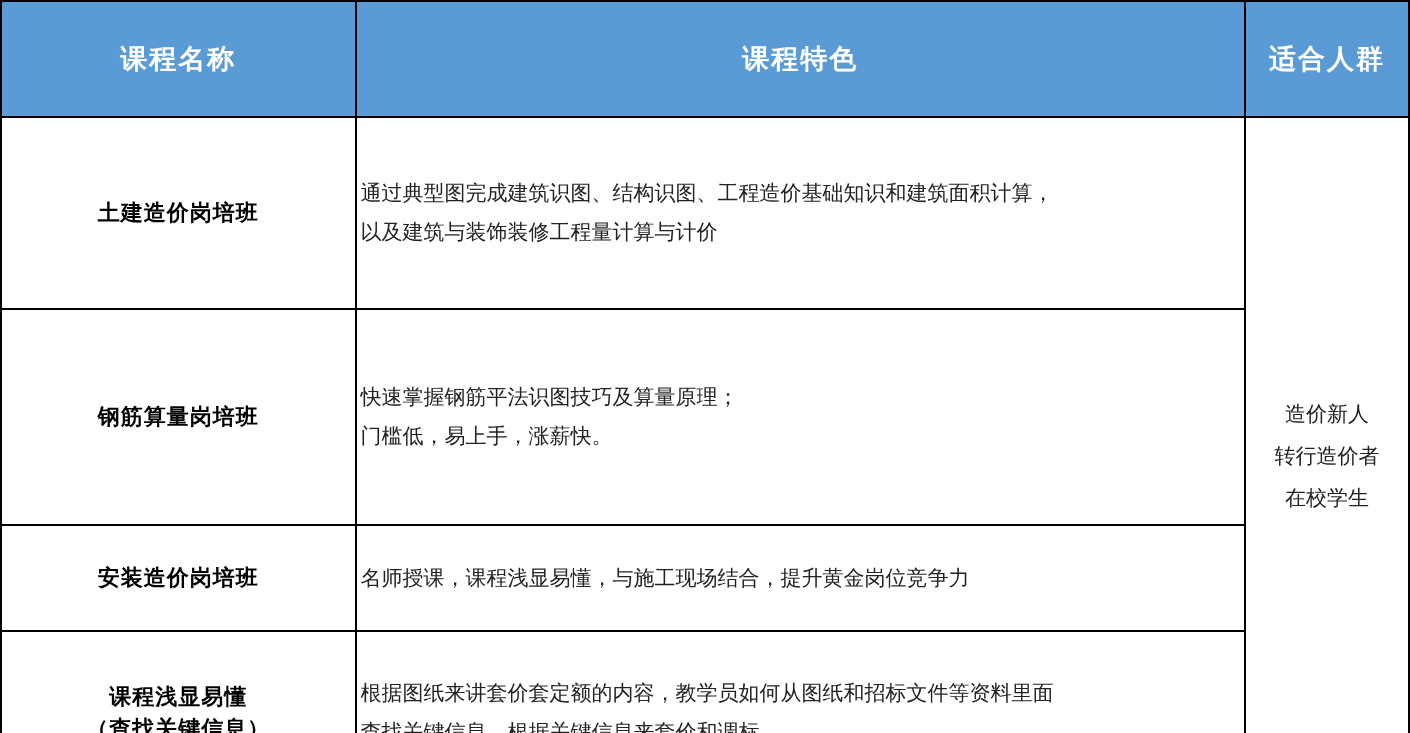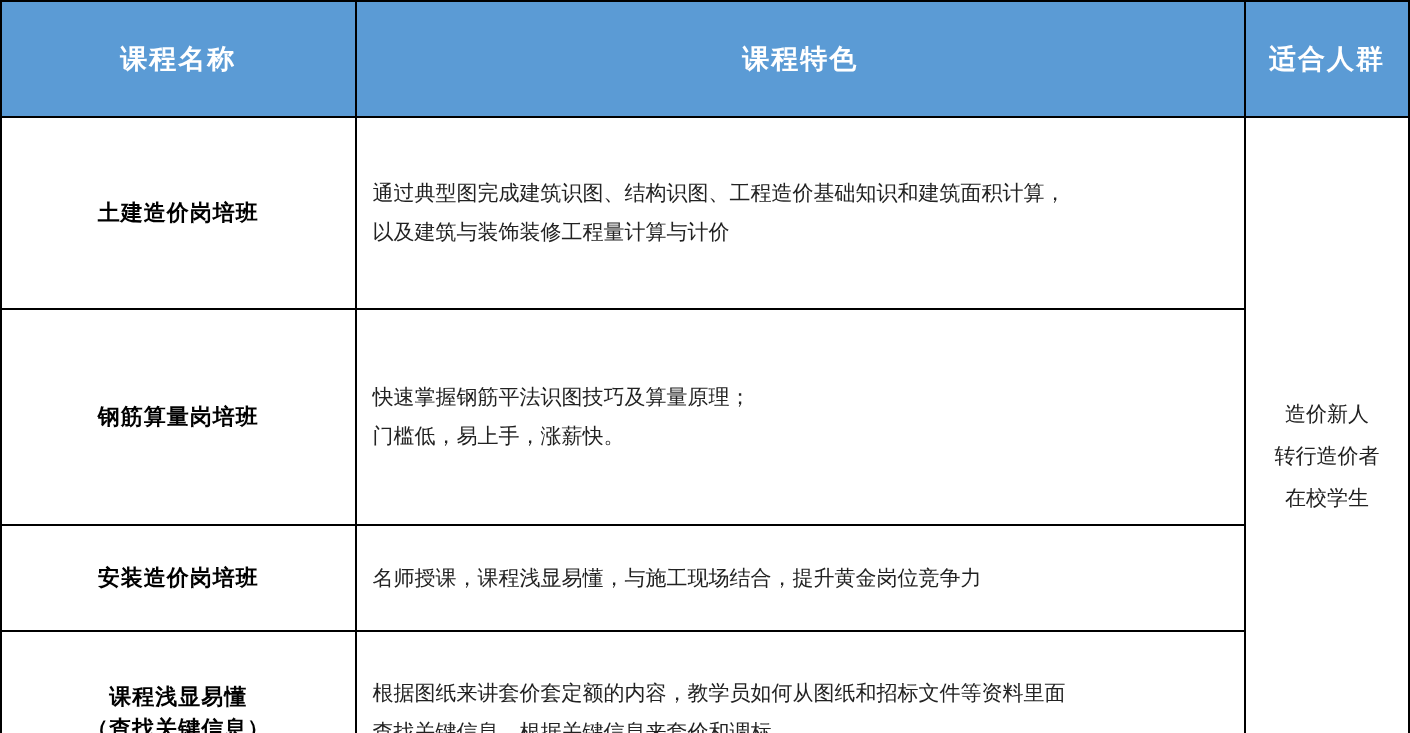--- a/index.html
+++ b/index.html
@@ -41,21 +41,21 @@
     text-align: center;
     font-weight: bold;
     font-size: 22px;
     line-height: 1.45;
     letter-spacing: 1px;
     padding: 6px 8px;
   }
   td.feature-cell {
     font-size: 21px;
     line-height: 1.85;
-    padding: 10px 16px;
+    padding: 10px 4px;
     color: #222222;
   }
   td.feature-cell.center {
     text-align: left;
   }
   td.feature-cell.justify {
     text-align: left;
   }
   td.group-cell {
     text-align: center;

